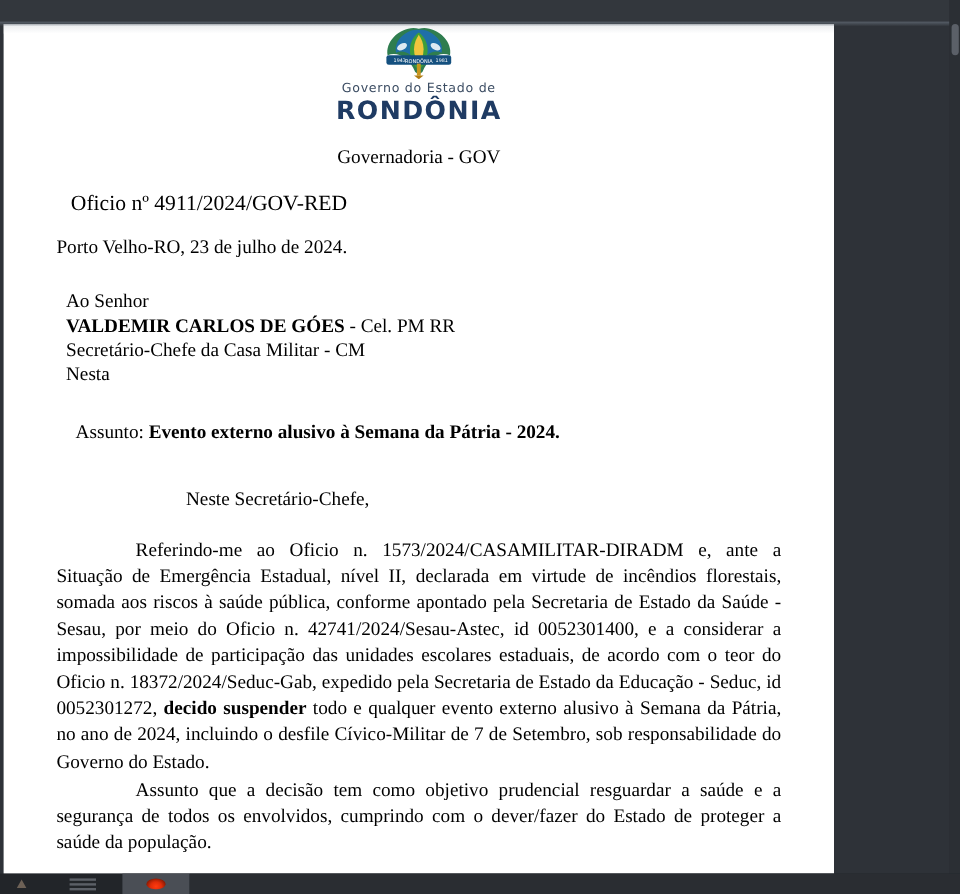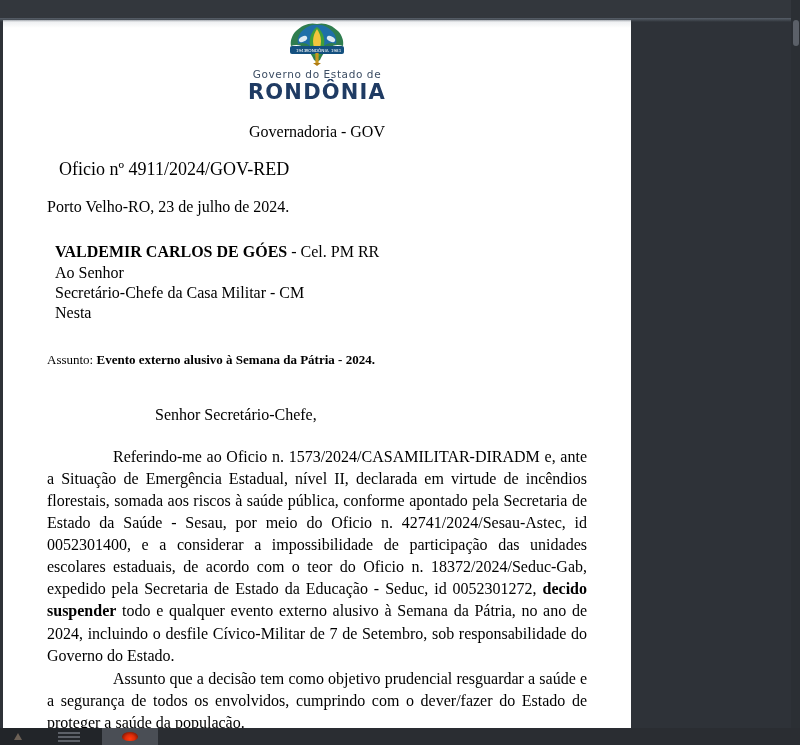--- a/index.html
+++ b/index.html
@@ -88,21 +88,21 @@
     width: 16px; height: 9px;
     border-radius: 50% 50% 45% 45%;
     background: radial-gradient(ellipse at 50% 75%, #ff3b10 0%, #e02c08 40%, #8e1c05 72%, rgba(60,15,5,0) 100%);
   }
 
   
   .page {
     position: absolute;
     top: 20px;
     left: 3px;
-    width: 628px;
+    width: 692px;
     height: 708px;
     background: #ffffff;
     overflow: hidden;
     z-index: 2;
   }
   .page-fade {
     position: absolute;
     top: 0; left: 0;
     width: 788px;
     height: 8px;
@@ -177,22 +177,22 @@
     margin-top: 26px;
     margin-left: 8px;
     font-size: 16px;
     line-height: 1.28;
   }
   .addressee .name { font-weight: bold; }
 
   
   .subject {
     margin-top: 28px;
-    margin-left: 0;
-    font-size: 13px;
+    margin-left: 16px;
+    font-size: 16px;
   }
   .subject .value { font-weight: bold; }
 
   
   .salutation {
     margin-top: 38px;
     margin-left: 108px;
     font-size: 16px;
   }
   .body-block { margin-top: 22px; }
@@ -247,29 +247,29 @@
 
       <div class="org">
         <div class="org-line2">Governadoria - GOV</div>
       </div>
 
       <div class="doc-number">Oficio nº 4911/2024/GOV-RED</div>
 
       <div class="doc-place">Porto Velho-RO, 23 de julho de 2024.</div>
 
       <div class="addressee">
+        <div>Ao Senhor</div>
         <div><span class="name">VALDEMIR CARLOS DE GÓES</span><span> - Cel. PM RR</span></div>
-        <div>Ao Senhor</div>
         <div>Secretário-Chefe da Casa Militar - CM</div>
         <div>Nesta</div>
       </div>
 
       <div class="subject"><span>Assunto: </span><span class="value">Evento externo alusivo à Semana da Pátria - 2024.</span></div>
 
-      <div class="salutation">Senhor Secretário-Chefe,</div>
+      <div class="salutation">Neste Secretário-Chefe,</div>
 
       <div class="body-block">
         <p class="para"><span>Referindo-me ao Oficio n. 1573/2024/CASAMILITAR-DIRADM e, ante a Situação de Emergência Estadual, nível II, declarada em virtude de incêndios florestais, somada aos riscos à saúde pública, conforme apontado pela Secretaria de Estado da Saúde - Sesau, por meio do Oficio n. 42741/2024/Sesau-Astec, id 0052301400, e a considerar a impossibilidade de participação das unidades escolares estaduais, de acordo com o teor do Oficio n. 18372/2024/Seduc-Gab, expedido pela Secretaria de Estado da Educação - Seduc, id 0052301272, </span><b>decido suspender</b><span> todo e qualquer evento externo alusivo à Semana da Pátria, no ano de 2024, incluindo o desfile Cívico-Militar de 7 de Setembro, sob responsabilidade do Governo do Estado.</span></p>
         <p class="para">Assunto que a decisão tem como objetivo prudencial resguardar a saúde e a segurança de todos os envolvidos, cumprindo com o dever/fazer do Estado de proteger a saúde da população.</p>
       </div>
 
     </div>
   </div>
 
   <div class="taskbar">

